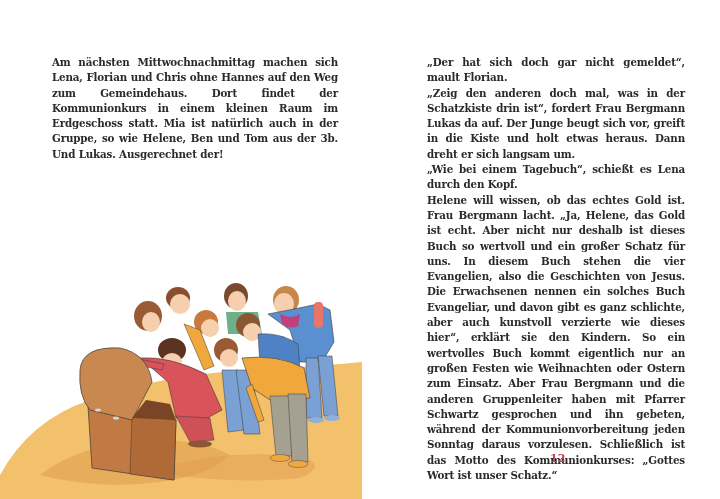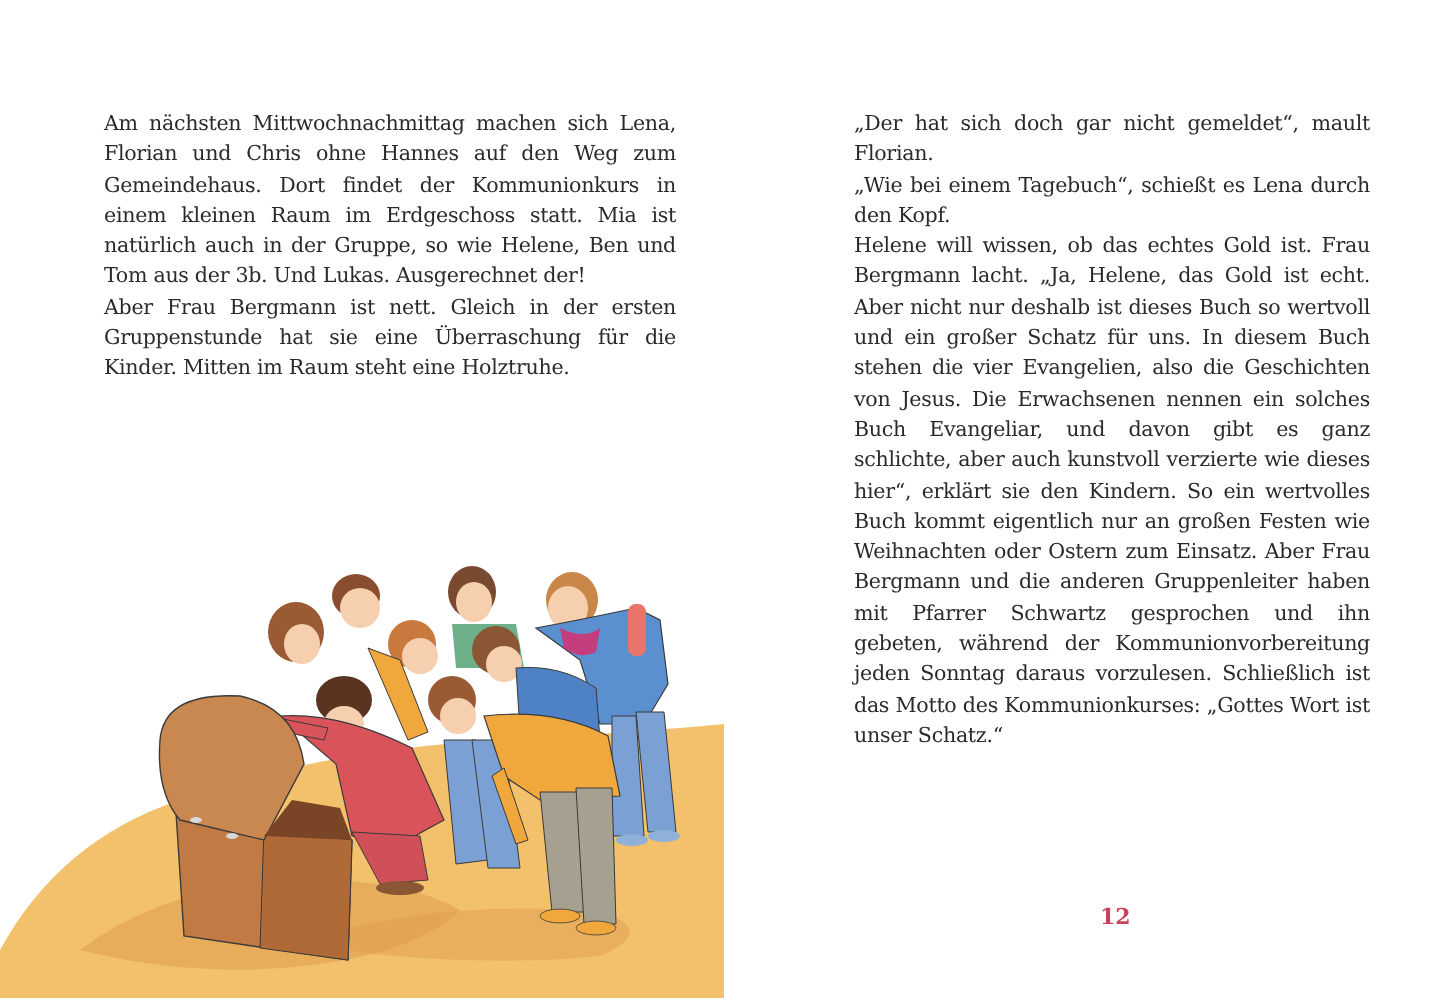--- a/index.html
+++ b/index.html
@@ -29,20 +29,21 @@
     .page-left { left: 0; width: 360px; }
     .page-right { left: 377px; width: 360px; }
 
     .text-block {
       position: absolute;
       font-size: 10.3px;
       line-height: 15.3px;
       text-align: justify;
       letter-spacing: -0.15px;
       word-spacing: 0px;
+      font-weight: bold;
     }
     .text-block p {
       margin: 0;
       padding: 0;
     }
     .left-text {
       left: 52px;
       top: 55px;
       width: 286px;
     }
@@ -71,21 +72,20 @@
     }
   </style>
 </head>
 <body>
 
 <div class="spread">
 
   <div class="page page-left">
     <div class="text-block left-text">
       <p>Am nächsten Mittwochnachmittag machen sich Lena, Florian und Chris ohne Hannes auf den Weg zum Gemeindehaus. Dort findet der Kommunionkurs in einem kleinen Raum im Erdgeschoss statt. Mia ist natürlich auch in der Gruppe, so wie Helene, Ben und Tom aus der 3b. Und Lukas. Ausgerechnet der!</p>
-      <p>Aber Frau Bergmann ist nett. Gleich in der ersten Gruppenstunde hat sie eine Überraschung für die Kinder. Mitten im Raum steht eine Holztruhe.</p>
     </div>
 
     <div class="illustration">
       <svg width="362" height="229" viewBox="0 0 362 229" xmlns="http://www.w3.org/2000/svg">
 
         <path d="M0,229 L0,205 Q30,150 90,130 Q160,105 250,100 Q320,96 362,92 L362,229 Z" fill="#f3c06c"></path>
         <path d="M40,205 Q80,175 140,170 Q200,168 230,185 Q210,205 160,212 Q100,220 40,205 Z" fill="#dd9c4e" opacity="0.55"></path>
         <path d="M170,195 Q230,180 300,186 Q330,195 300,208 Q240,214 170,205 Z" fill="#dd9c4e" opacity="0.45"></path>
 
         <ellipse cx="286" cy="30" rx="13" ry="14" fill="#c98649"></ellipse>
@@ -141,19 +141,20 @@
         <path d="M132,148 L146,130 L170,134 L176,150 Z" fill="#7a4426"></path>
         <ellipse cx="98" cy="140" rx="3" ry="1.5" fill="#d8d8d8"></ellipse>
         <ellipse cx="116" cy="148" rx="3" ry="1.5" fill="#d8d8d8"></ellipse>
       </svg>
     </div>
   </div>
 
   <div class="page page-right">
     <div class="text-block right-text">
       <p>„Der hat sich doch gar nicht gemeldet“, mault Florian.</p>
+      <p>„Zeig den anderen doch mal, was in der Schatzkiste drin ist“, fordert Frau Bergmann Lukas da auf. Der Junge beugt sich vor, greift in die Kiste und holt etwas heraus. Dann dreht er sich langsam um.</p>
       <p>„Wie bei einem Tagebuch“, schießt es Lena durch den Kopf.</p>
       <p>Helene will wissen, ob das echtes Gold ist. Frau Bergmann lacht. „Ja, Helene, das Gold ist echt. Aber nicht nur deshalb ist dieses Buch so wertvoll und ein großer Schatz für uns. In diesem Buch stehen die vier Evangelien, also die Geschichten von Jesus. Die Erwachsenen nennen ein solches Buch Evangeliar, und davon gibt es ganz schlichte, aber auch kunstvoll verzierte wie dieses hier“, erklärt sie den Kindern. So ein wertvolles Buch kommt eigentlich nur an großen Festen wie Weihnachten oder Ostern zum Einsatz. Aber Frau Bergmann und die anderen Gruppenleiter haben mit Pfarrer Schwartz gesprochen und ihn gebeten, während der Kommunionvorbereitung jeden Sonntag daraus vorzulesen. Schließlich ist das Motto des Kommunionkurses: „Gottes Wort ist unser Schatz.“</p>
     </div>
     <div class="page-number">12</div>
   </div>
 
 </div>
 
 </body></html>

